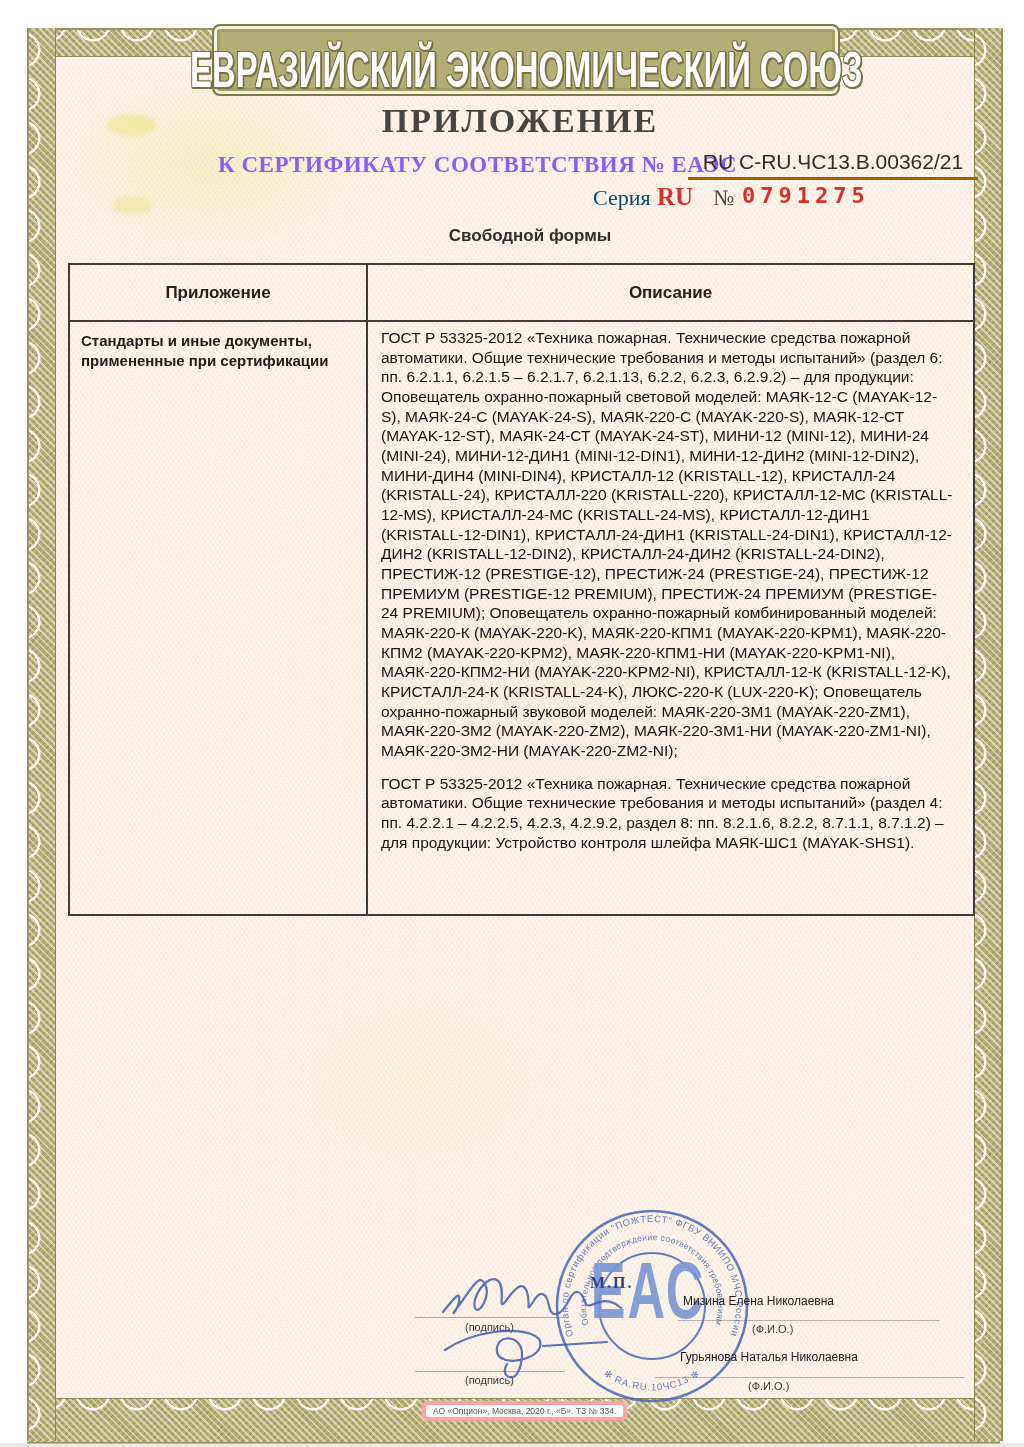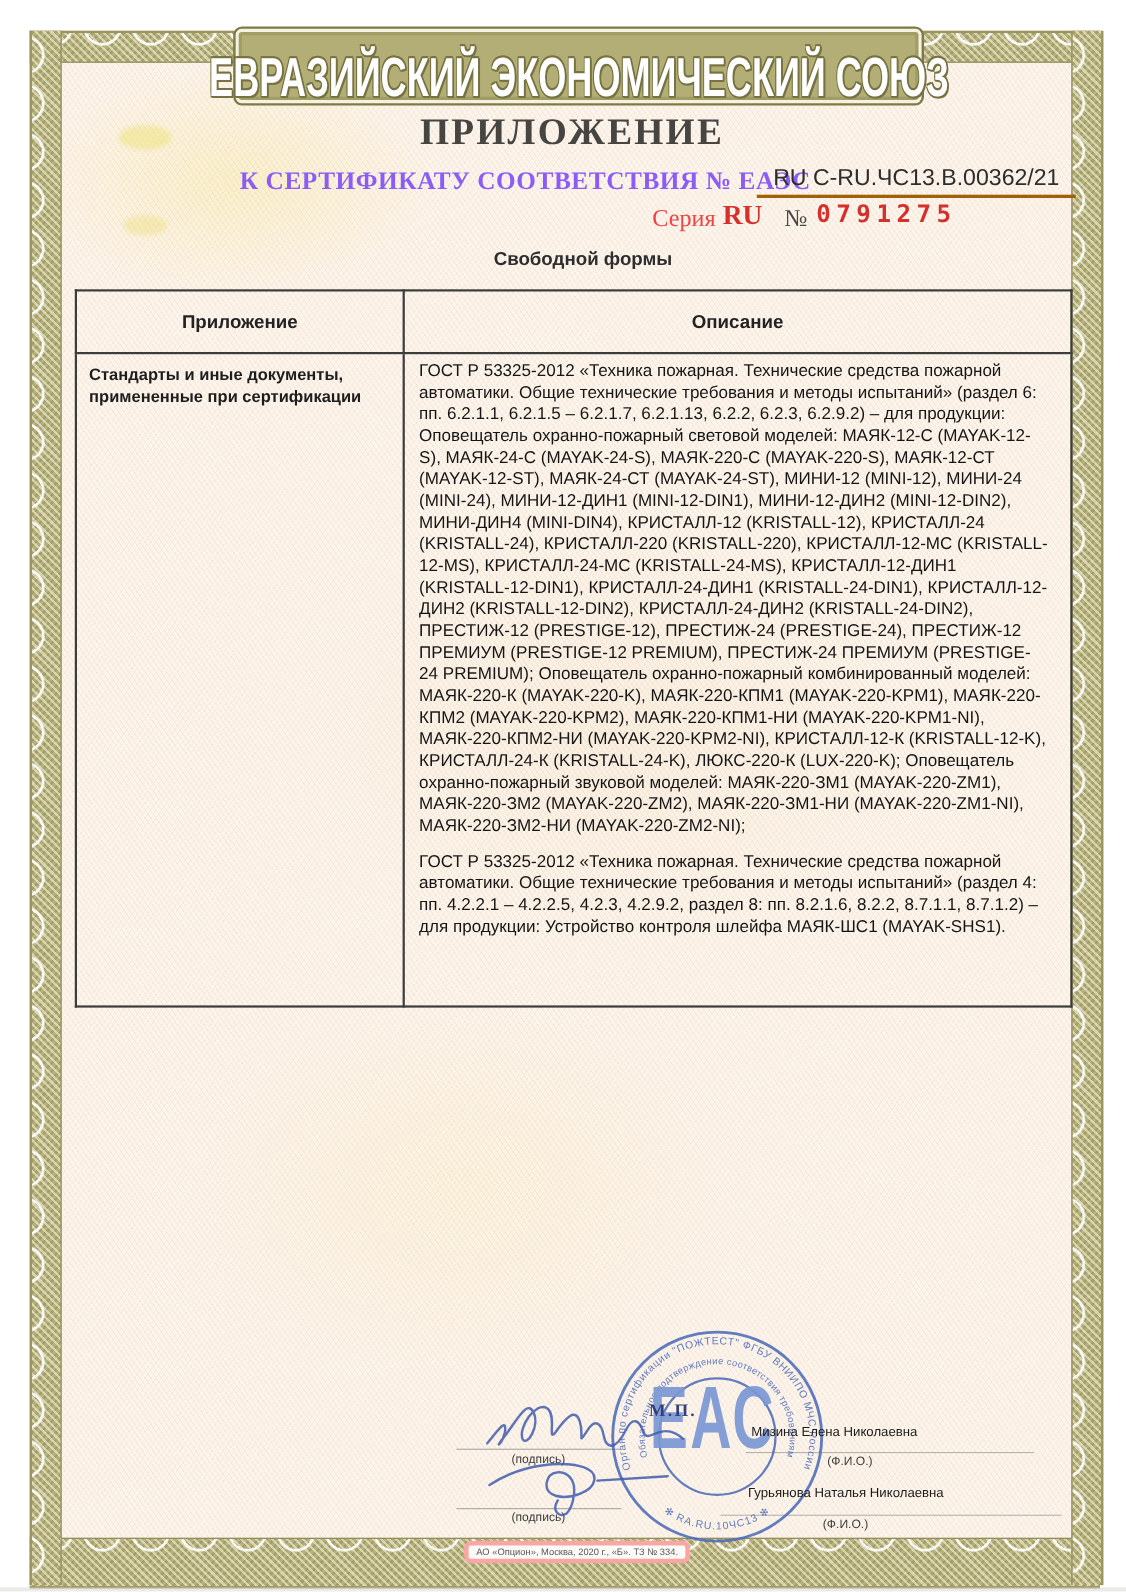--- a/index.html
+++ b/index.html
@@ -70,21 +70,21 @@
     font-family:"Liberation Serif",serif;font-weight:bold;font-size:23px;color:#8b5cf6;letter-spacing:.5px;
     z-index:4;
   }
   .cert-number{
     position:absolute;left:688px;top:150px;width:290px;
     font-size:21px;color:#2d2d2d;text-align:center;
     border-bottom:3px solid #a16207;padding-bottom:3px;
     z-index:4;
   }
   .series-row{position:absolute;left:0;top:185px;width:100%;height:26px;z-index:4;}
-  .series-label{position:absolute;left:593px;font-family:"Liberation Serif",serif;font-size:22px;color:#ef4444;}
+  .series-label{position:absolute;left:593px;font-family:"Liberation Serif",serif;font-size:22px;color:#0c4a6e;}
   .series-value{position:absolute;left:657px;top:-2px;font-family:"Liberation Serif",serif;font-weight:bold;font-size:25px;color:#d6302c;}
   .no-sign{position:absolute;left:713px;font-family:"Liberation Serif",serif;font-size:22px;color:#4a4845;}
   .form-number{position:absolute;left:742px;top:-2px;font-family:"DejaVu Sans Mono",monospace;font-weight:bold;font-size:22px;letter-spacing:5px;color:#d6302c;}
   .form-type{
     position:absolute;left:0;top:226px;width:1060px;text-align:center;
     font-weight:bold;font-size:17px;color:#2e2e2e;z-index:4;
   }
   
   table.cert-table{
     position:absolute;left:68px;top:263px;width:907px;height:653px;

